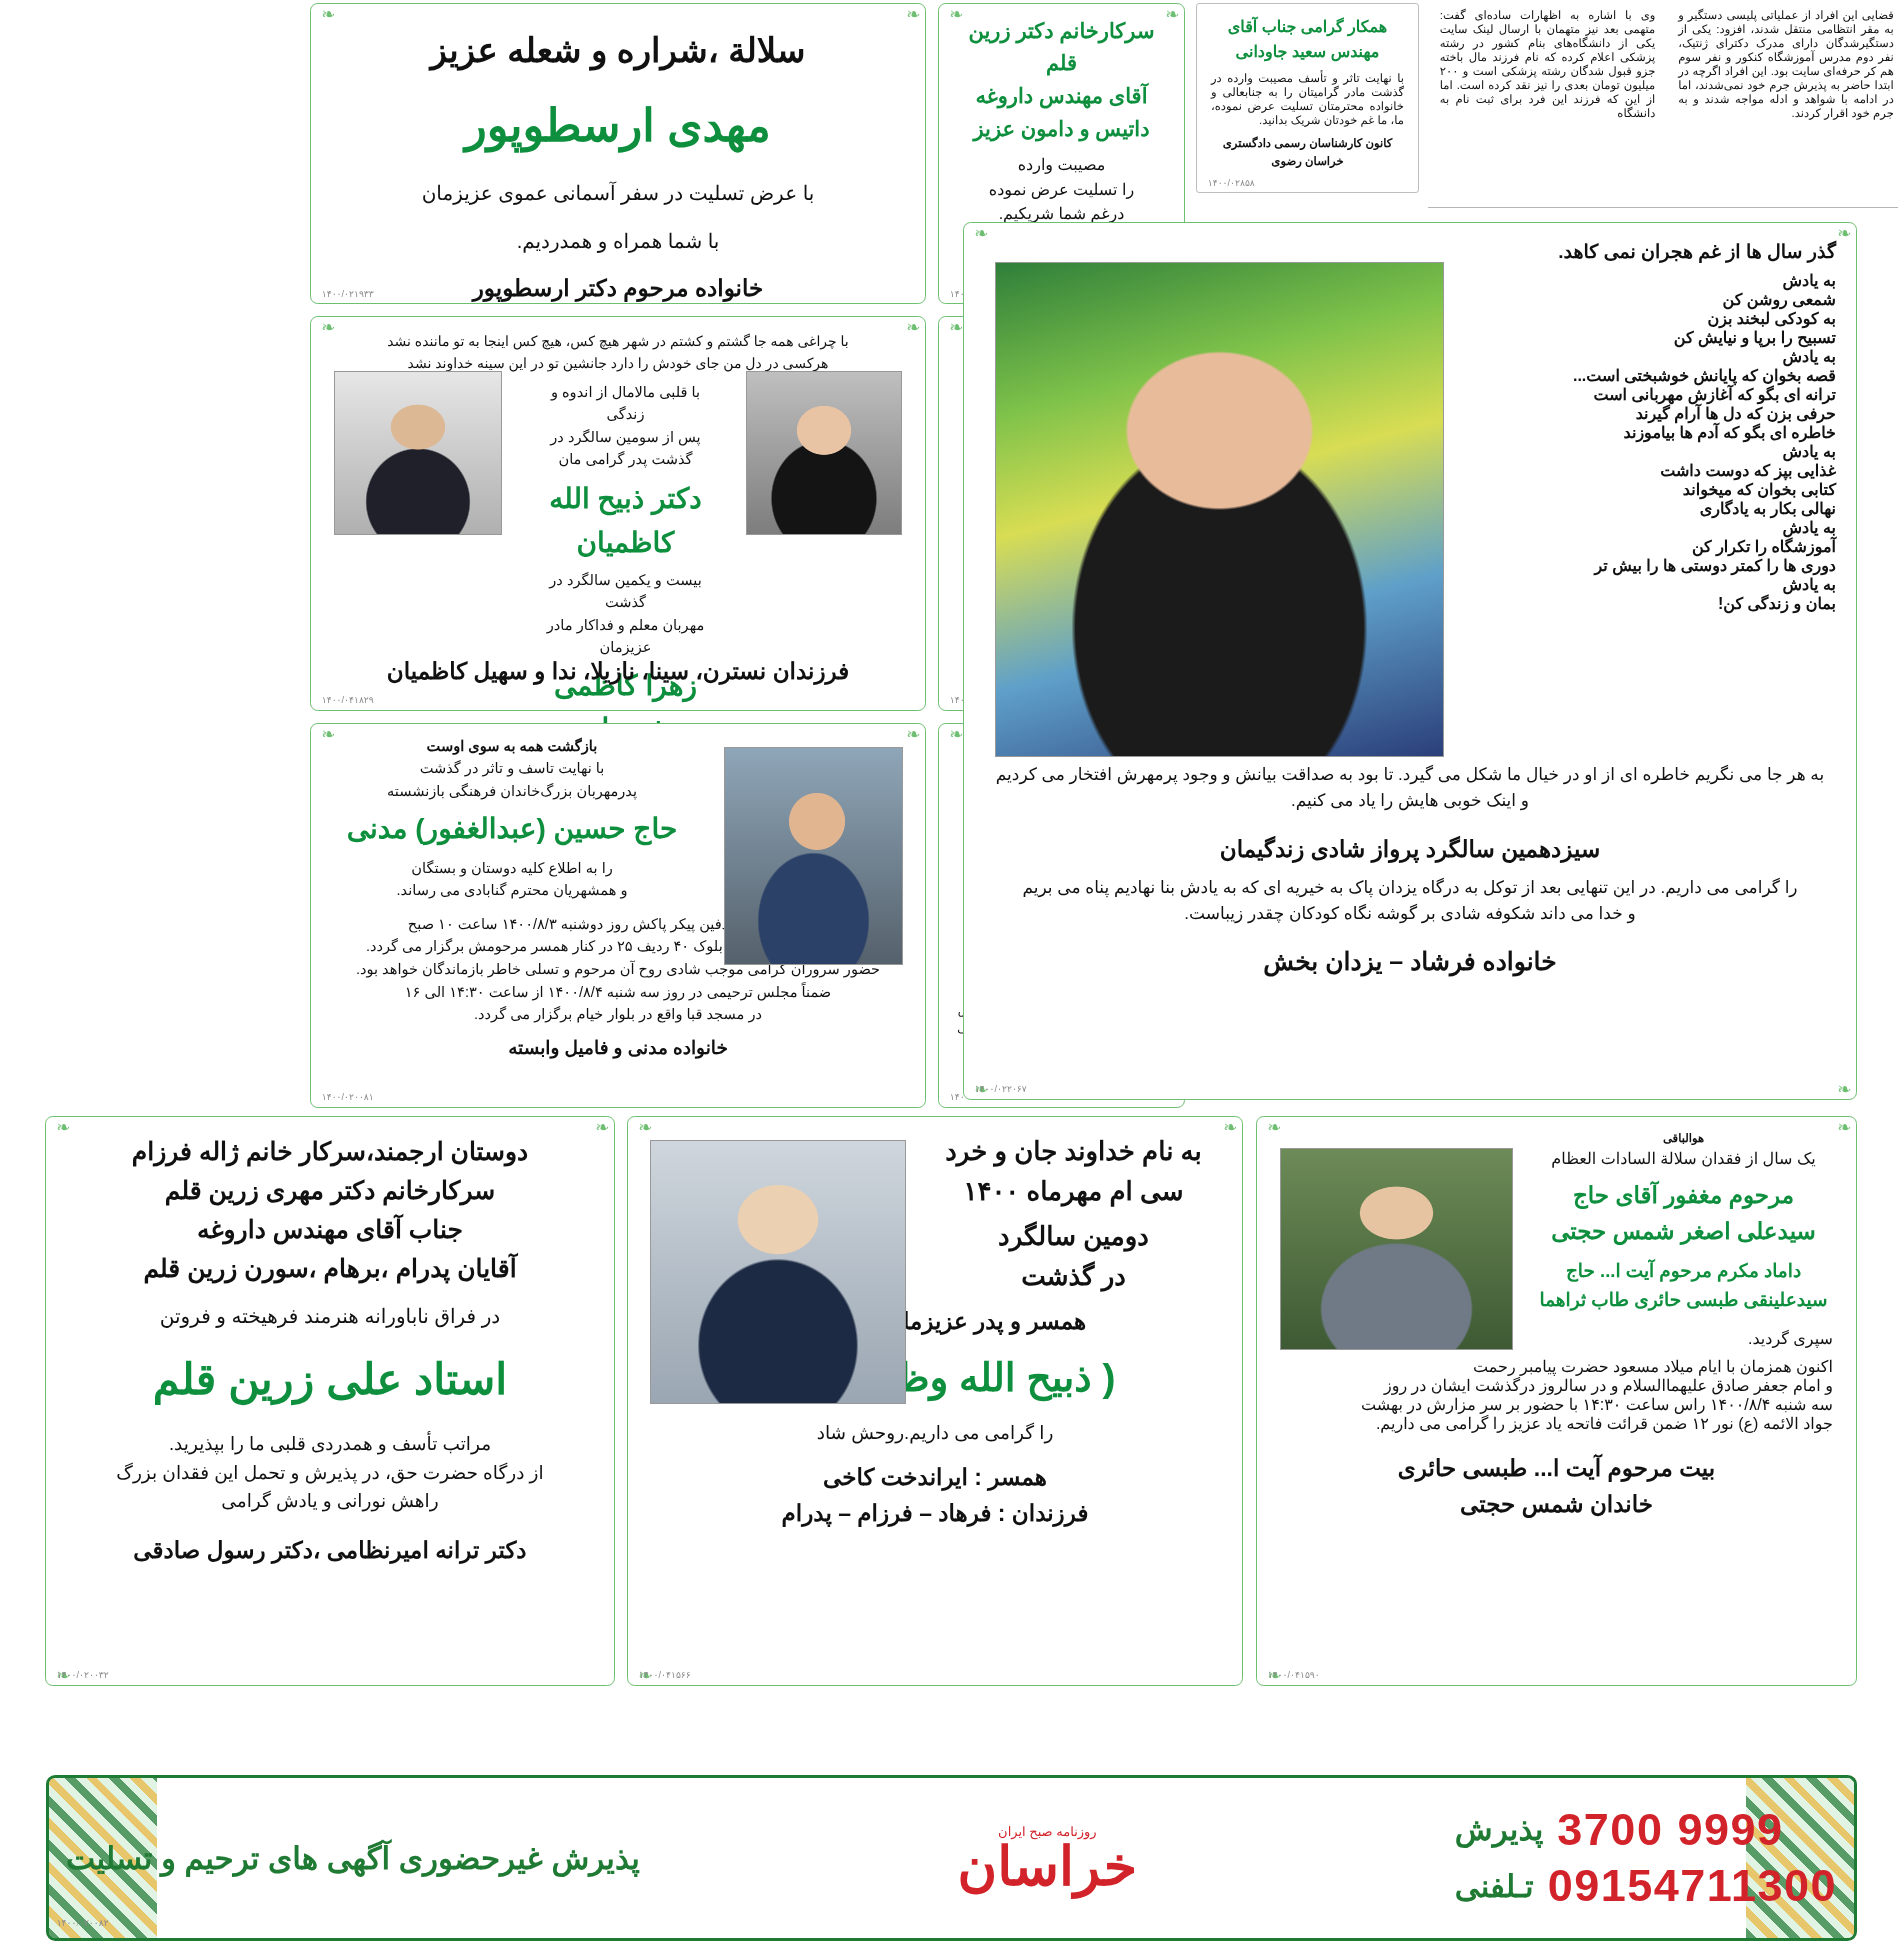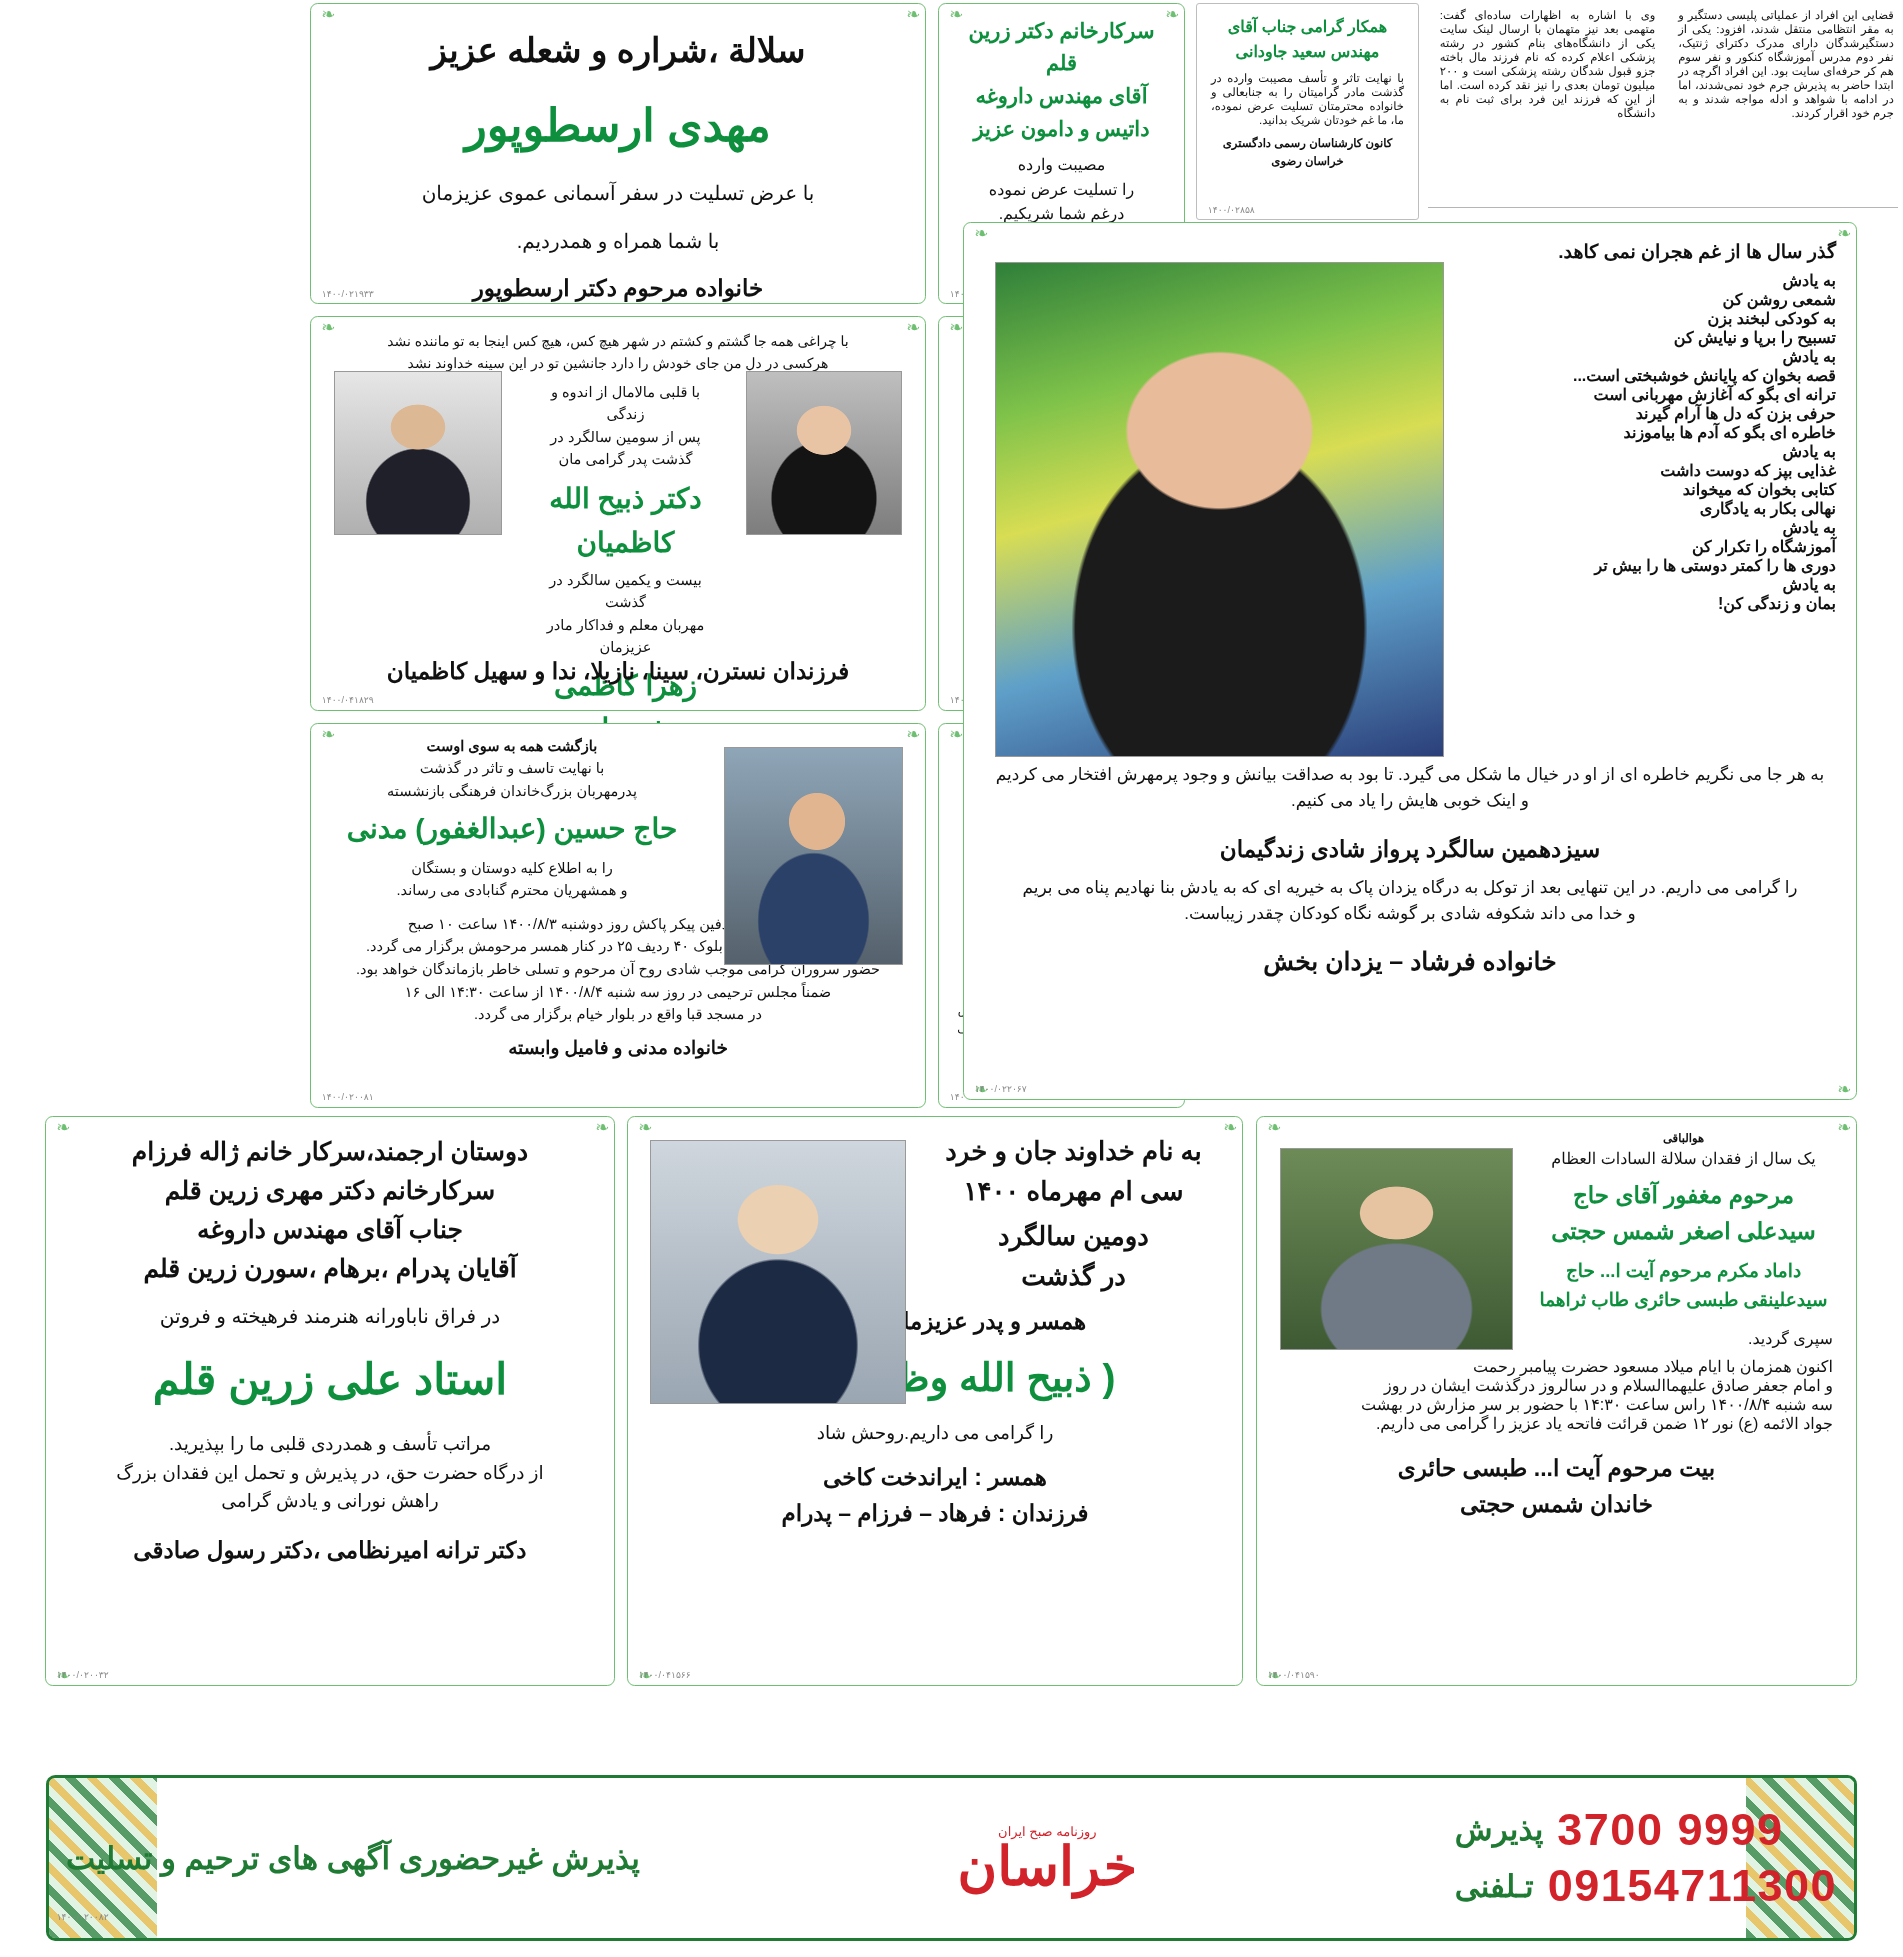--- a/index.html
+++ b/index.html
@@ -145,21 +145,21 @@
   <div class="card noborder" style="top:3.1px;right:1.5px;width:231px;height:208px;padding:4.6px 7.7px;">
     <div class="tj xs">قضایی این افراد از عملیاتی پلیسی دستگیر و به مقر انتظامی منتقل شدند، افزود: یکی از دستگیرشدگان دارای مدرک دکترای ژنتیک، نفر دوم مدرس آموزشگاه کنکور و نفر سوم هم کر حرفه‌ای سایت بود. این افراد اگرچه در ابتدا حاضر به پذیرش جرم خود نمی‌شدند، اما در ادامه با شواهد و ادله مواجه شدند و به جرم خود اقرار کردند.</div>
   </div>
 
   <div class="card noborder" style="top:3.1px;right:240px;width:231px;height:208px;padding:4.6px 7.7px;">
     <div class="tj xs">وی با اشاره به اظهارات ساده‌ای گفت: متهمی بعد نیز متهمان با ارسال لینک سایت یکی از دانشگاه‌های بنام کشور در رشته پزشکی اعلام کرده که نام فرزند مال باخته جزو قبول شدگان رشته پزشکی است و ۲۰۰ میلیون تومان بعدی را نیز نقد کرده است. اما از این که فرزند این فرد برای ثبت نام به دانشگاه</div>
   </div>
 
   <div class="divider" style="top:207px;right:4.6px;width:470px;"></div>
 
-  <div class="card plain" style="top:3.1px;right:484px;width:223px;height:217px;">
+  <div class="card plain" style="top:3.1px;right:484px;width:223px;height:190px;">
     <div class="t greenb md">همکار گرامی جناب آقای</div>
     <div class="t greenb md" style="margin-bottom:6.2px;">مهندس سعید جاودانی</div>
     <div class="tj xs">با نهایت تاثر و تأسف مصیبت وارده در گذشت مادر گرامیتان را به جنابعالی و خانواده محترمتان تسلیت عرض نموده، ما، ما غم خودتان شریک بدانید.</div>
     <div class="t xs b" style="margin-top:7.7px;">کانون کارشناسان رسمی دادگستری خراسان رضوی</div>
     <div class="code">۱۴۰۰/۰۲۸۵۸</div>
   </div>
 
   <div class="card" style="top:3.1px;right:718px;width:247px;height:301px;">
     <span class="corner tl">❧</span>
     <span class="corner tr">❧</span>
@@ -402,17 +402,17 @@
         </div>
       </div>
 
       <div class="masthead">
         <span class="sub">روزنامه صبح ایران</span>
         <span class="kh">خراسان</span>
       </div>
 
       <div class="banner-title">پذیرش غیرحضوری آگهی های ترحیم و تسلیت</div>
     </div>
-    <div class="code" style="bottom:16px;left:7.7px;font-family:Liberation Serif, serif;">۱۴۰۰/۰۲۰۰۸۲</div>
+    <div class="code" style="bottom:10px;left:7.7px;font-family:Liberation Serif, serif;">۱۴۰۰/۰۲۰۰۸۲</div>
   </div>
 
 </div>
 
 
 </body></html>

